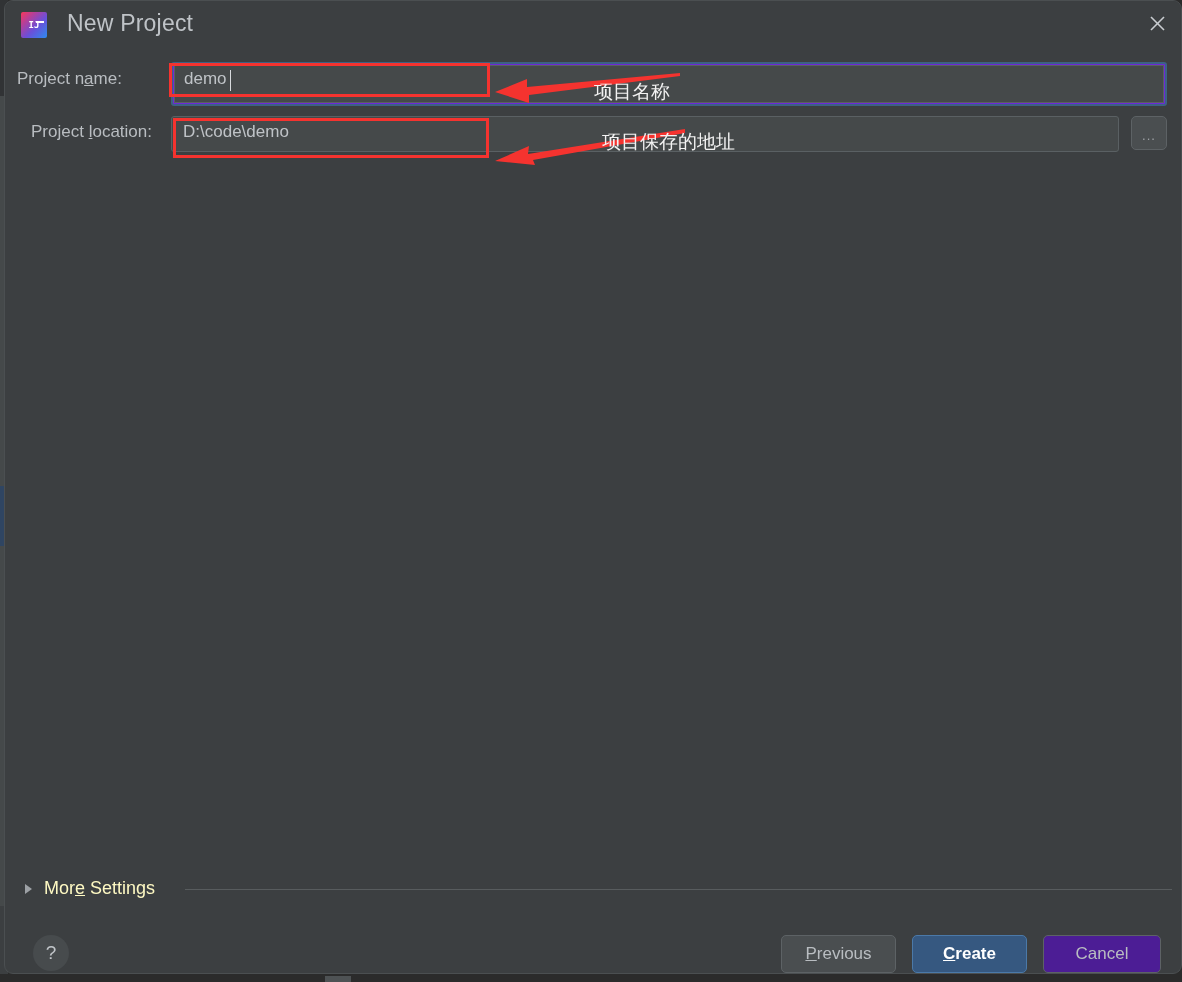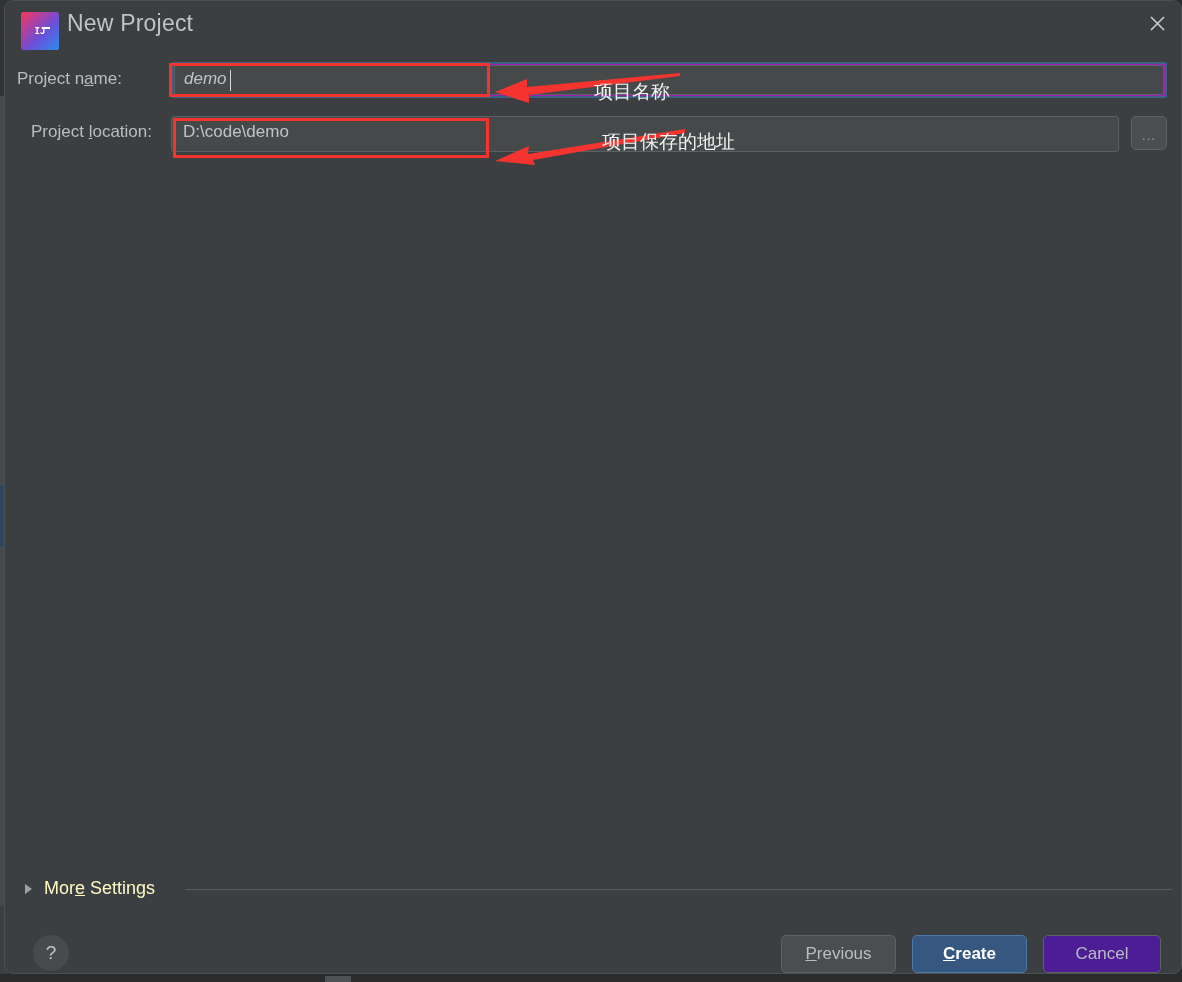--- a/index.html
+++ b/index.html
@@ -62,21 +62,21 @@
     left: 0; top: 0;
     width: 1178px; height: 46px;
     background: #3c3f41;
   }
   #app-icon {
     position: absolute;
     left: 16px; top: 11px;
     width: 24px; height: 24px;
     border-radius: 2px;
     background: linear-gradient(135deg,#f9385a 0%,#b4409a 28%,#6b4fd8 58%,#2d8cf0 100%);
-    padding: 19px;
+    padding: 13px;
     box-sizing: border-box;
   }
   #app-icon .inner {
     width: 100%; height: 100%;
     background: #16191d;
     display: flex;
     align-items: center;
     justify-content: center;
     font-family: "DejaVu Sans Mono", monospace;
     font-size: 9px;
@@ -120,26 +120,25 @@
   }
   .label .mn { text-decoration: underline; }
 
   #name-label { left: 12px; top: 68px; }
   #loc-label  { left: 26px; top: 121px; }
 
   
   #name-field {
     position: absolute;
     left: 166px; top: 61px;
-    width: 996px; height: 36px;
-    box-sizing: border-box;
-    background: #a21caf;
+    width: 996px; height: 44px;
+    box-sizing: border-box;
+    background: #6d28d9;
     border: 2px solid #3d6185;
     border-radius: 3px;
-    font-style: italic;
   }
   #name-field .inner {
     position: absolute;
     left: 1px; top: 1px; right: 1px; bottom: 1px;
     background: #45494a;
     border: 1px solid #5a6063;
     box-sizing: border-box;
   }
   #name-value {
     position: absolute;

